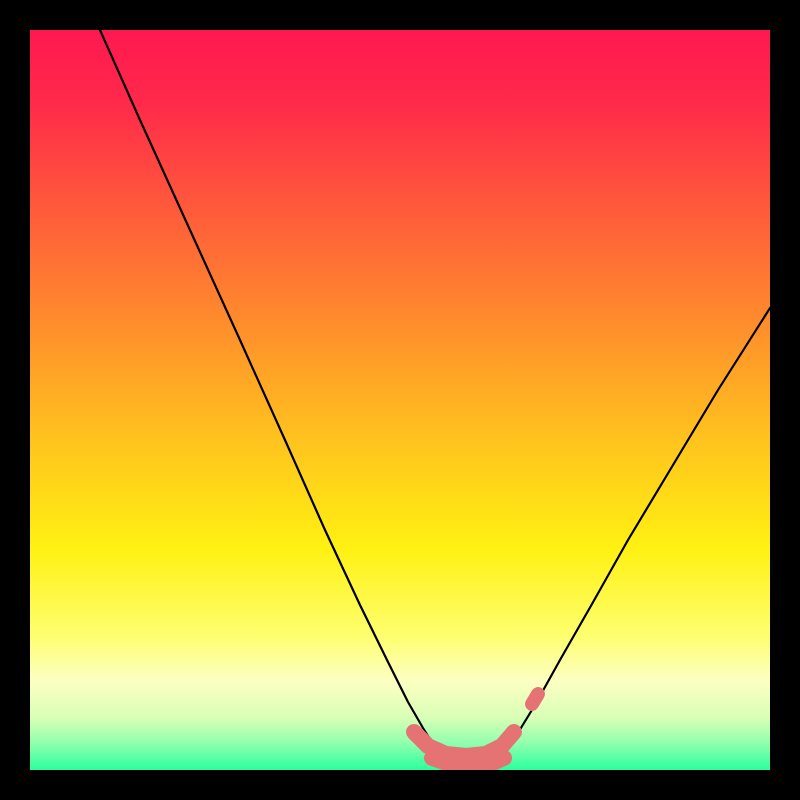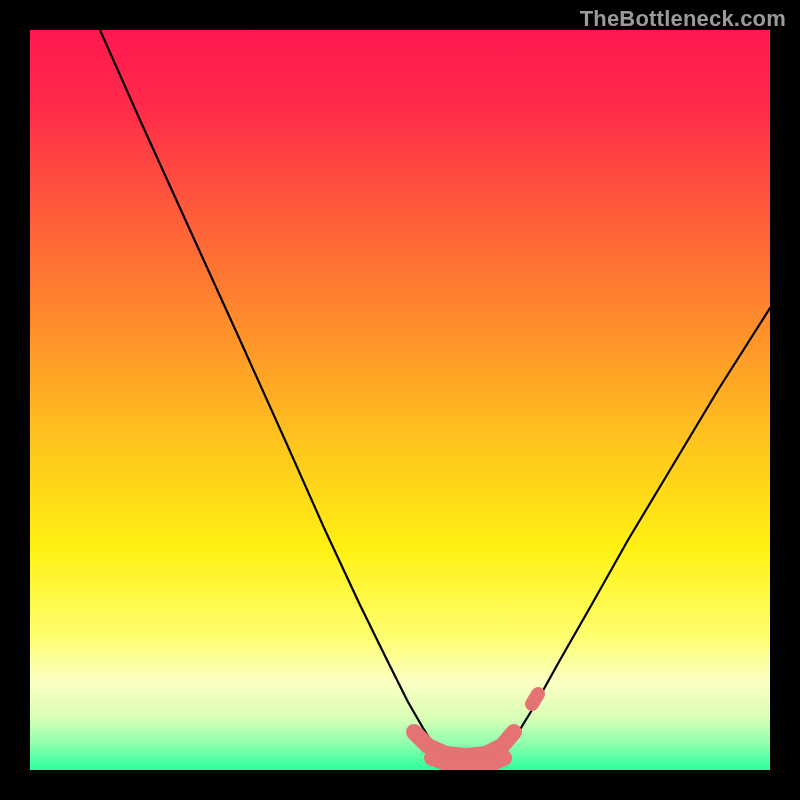--- a/index.html
+++ b/index.html
@@ -63,14 +63,13 @@
       <rect id="bg-rect" x="0" y="0" width="740" height="740" fill="url(#bg-grad)"></rect>
       <g id="series-group">
           <path d="M 70 0 L 110 90 L 160 200 L 210 310 L 255 410 L 295 500 L 330 575 L 358 632 L 378 672 L 393 698 L 403 714 L 410 722" fill="none" stroke="#000000" stroke-width="2.2" stroke-linecap="round" stroke-linejoin="round"></path>
           <path d="M 474 722 L 486 706 L 505 675 L 530 630 L 562 574 L 598 510 L 640 440 L 688 360 L 740 278" fill="none" stroke="#000000" stroke-width="2.2" stroke-linecap="round" stroke-linejoin="round"></path>
           <path d="M 384 702 L 398 716 L 416 724 L 436 726 L 456 724 L 472 716 L 484 702" fill="none" stroke="#e57373" stroke-width="16" stroke-linecap="round" stroke-linejoin="round"></path>
           <path d="M 402 728 L 420 734 L 440 736 L 460 734 L 474 728" fill="none" stroke="#e57373" stroke-width="16" stroke-linecap="round" stroke-linejoin="round"></path>
           <path d="M 502 674 L 508 664" fill="none" stroke="#e57373" stroke-width="14" stroke-linecap="round" stroke-linejoin="round"></path>
         </g>
     </svg>
   </div>
-  <div class="watermark">TheBottleneck.com</div>
 </div>
 
 </body></html>

